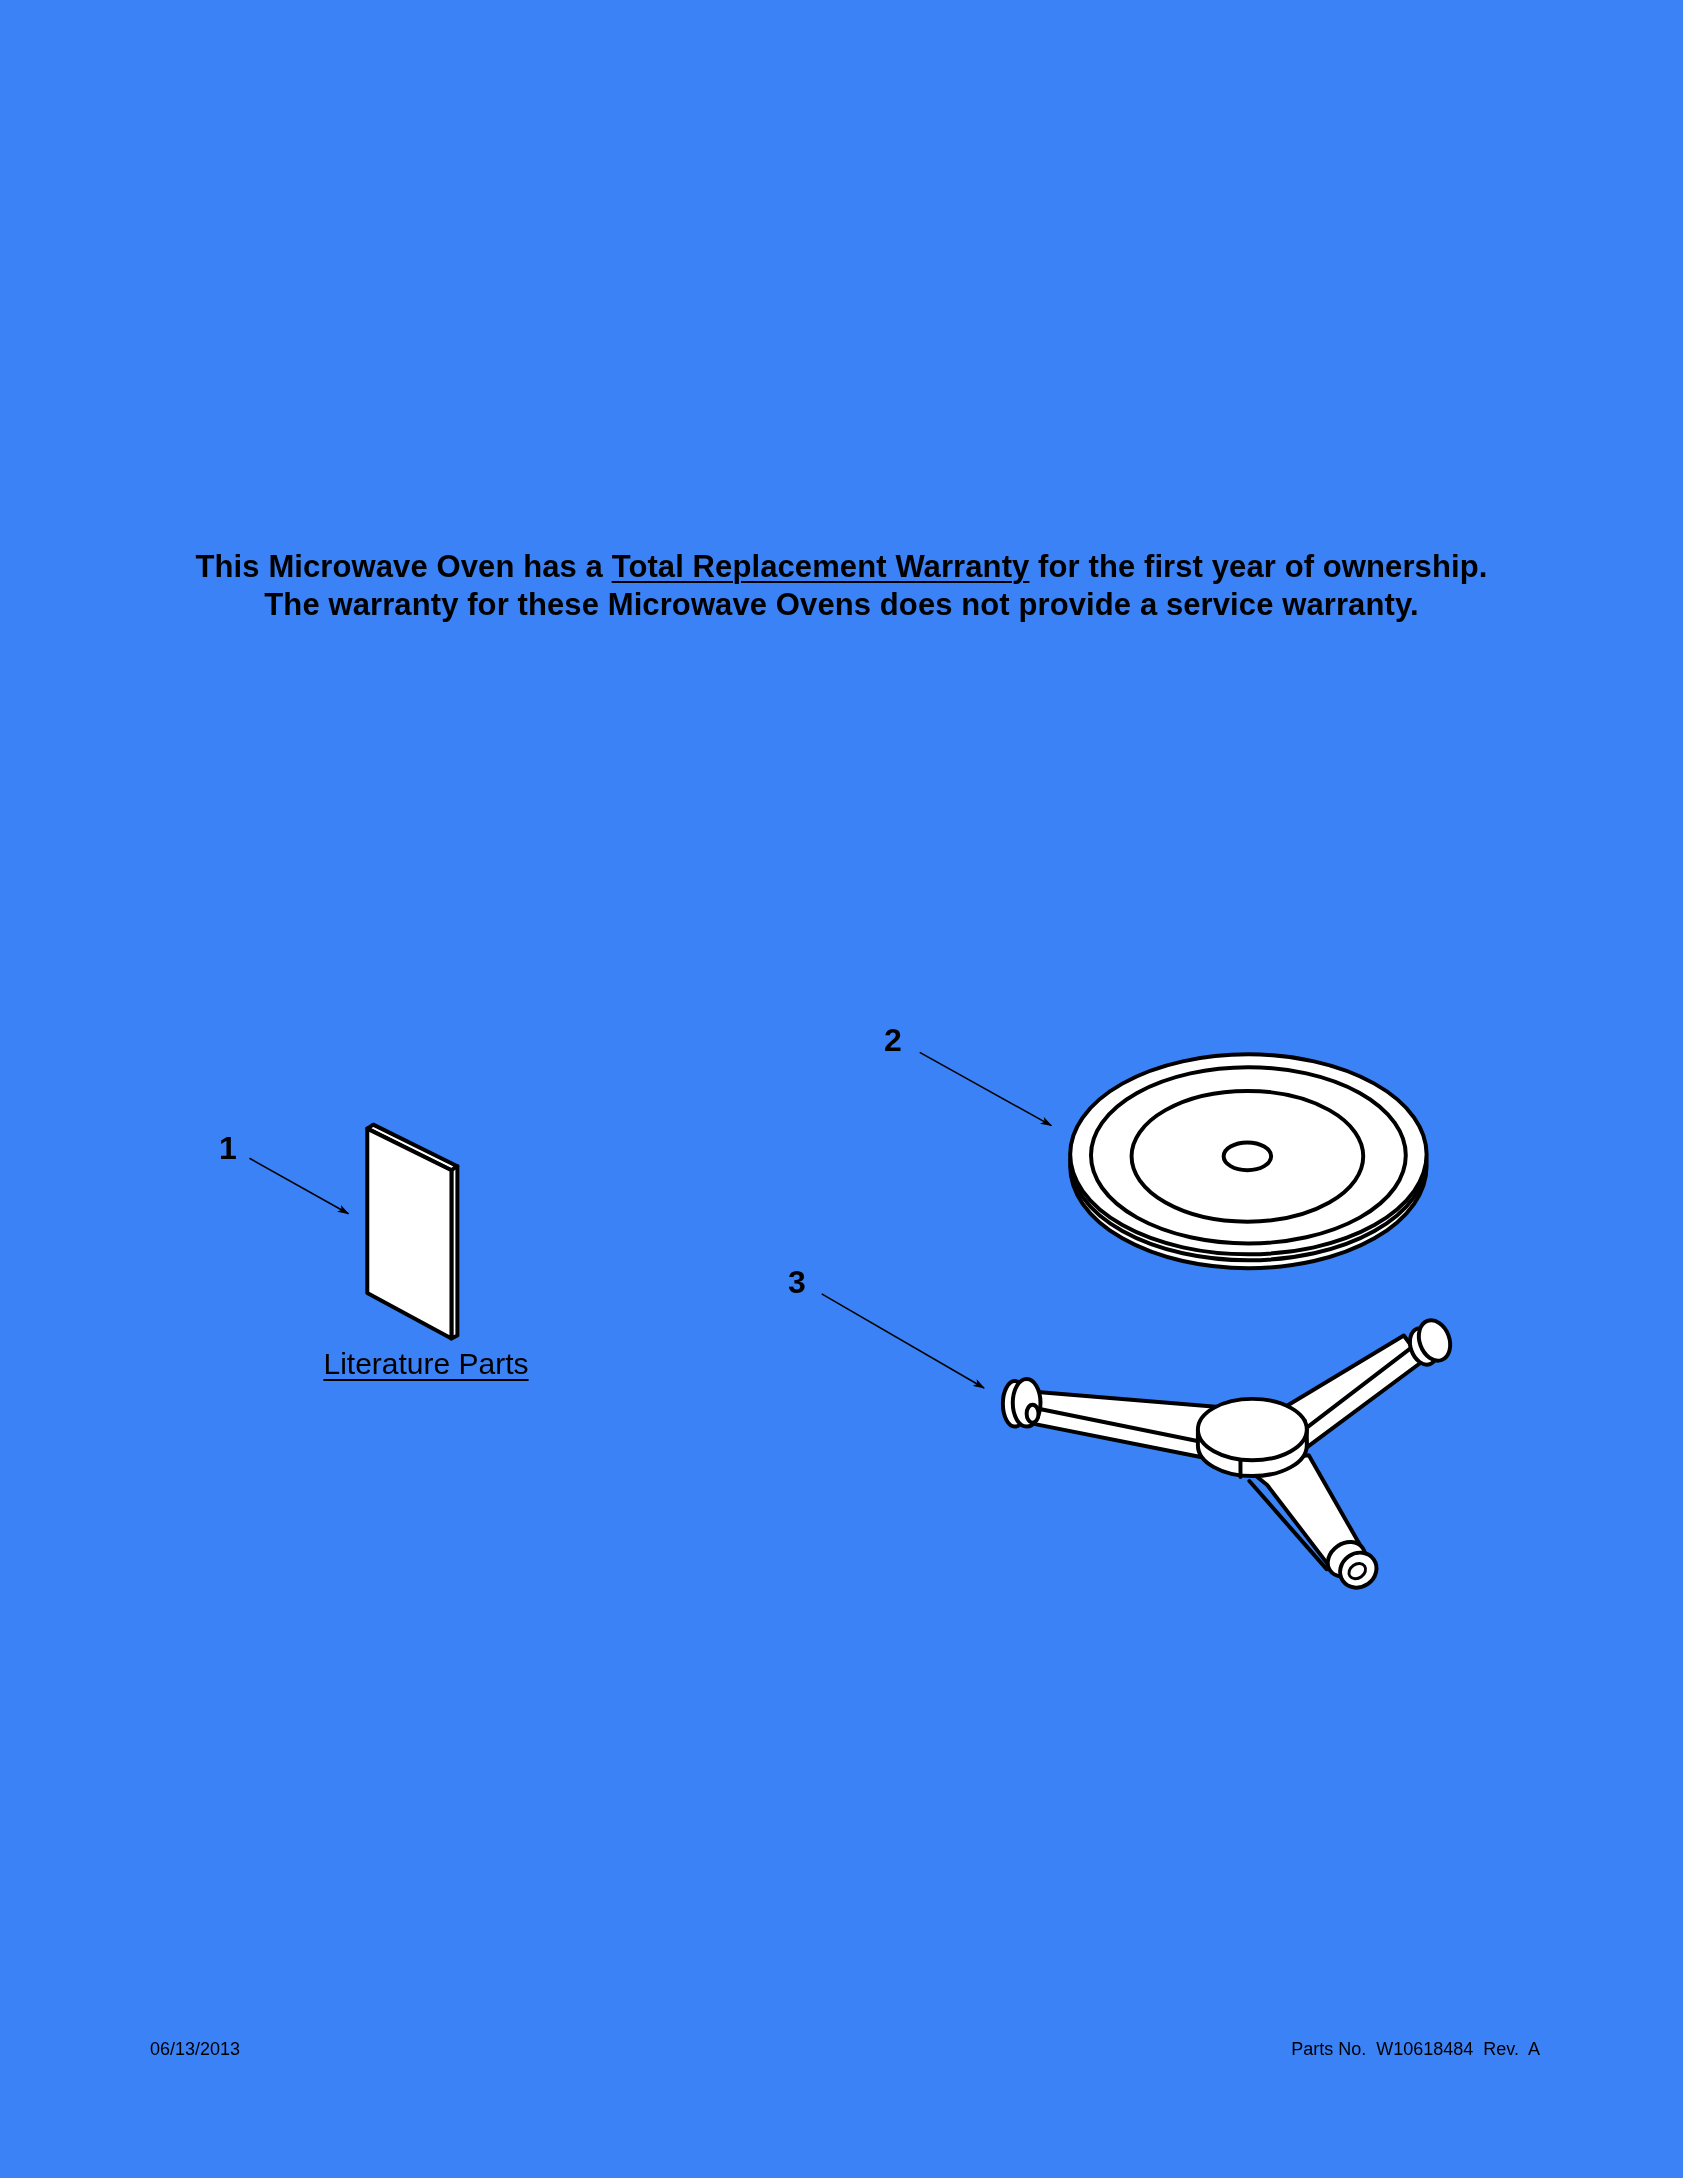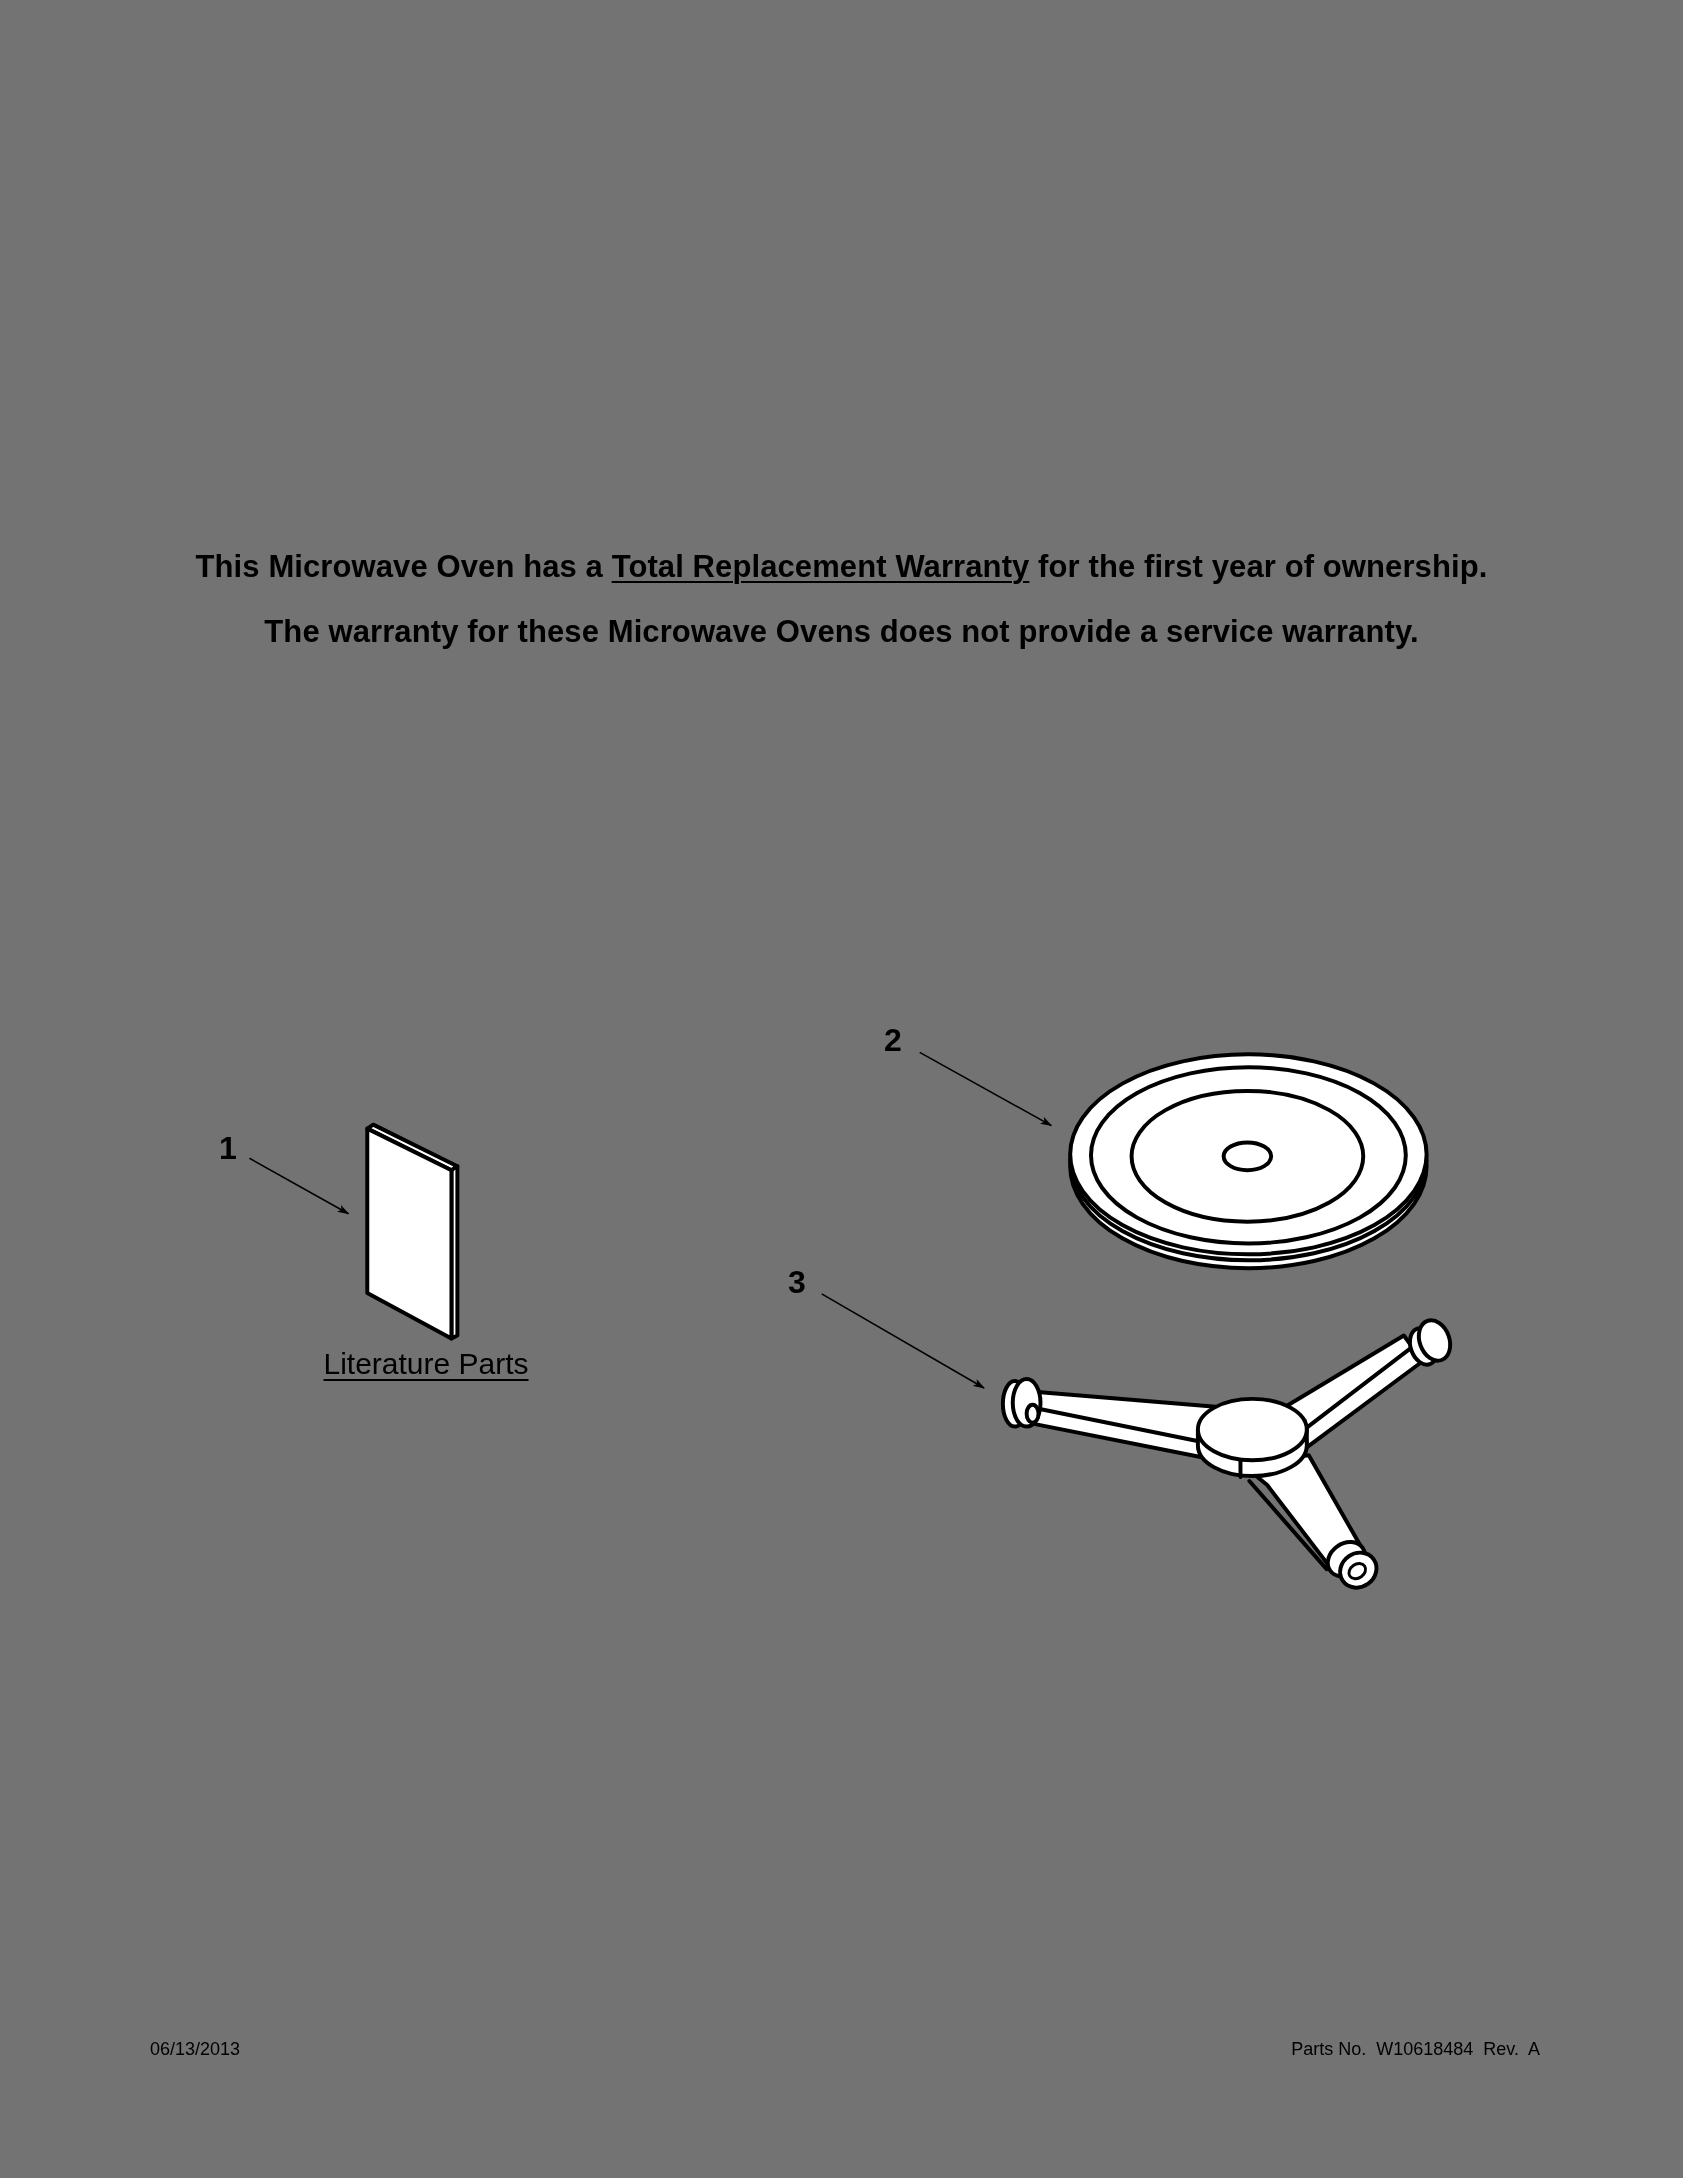--- a/index.html
+++ b/index.html
@@ -1,26 +1,26 @@
 <!DOCTYPE html>
 <html><head>
   <meta charset="utf-8">
   <style>
     html, body { margin: 0; padding: 0; background: #ffffff; }
     body { width: 1683px; height: 2178px; position: relative; overflow: hidden; }
-    .page { position: absolute; left: 0; top: 0; width: 1683px; height: 2178px; background: #737373; }
+    .page { position: absolute; left: 0; top: 0; width: 1683px; height: 2178px; background: #3b82f6; }
     .notice {
       position: absolute; left: 0; width: 1683px; text-align: center;
       font-family: "Liberation Sans", sans-serif; font-weight: bold;
       font-size: 31px; color: #000000; line-height: 38px; white-space: nowrap;
       letter-spacing: 0.1px;
     }
     .notice u { text-decoration: underline; text-decoration-thickness: 2px; text-underline-offset: 4px; }
     .line1 { top: 548px; }
-    .line2 { top: 586px; margin-top: 27px; }
+    .line2 { top: 586px; }
     .line3 { top: 624px; }
     .line4 { top: 703px; }
     .callout {
       position: absolute; font-family: "Liberation Sans", sans-serif; font-weight: bold;
       font-size: 32px; color: #000; line-height: 32px;
     }
     .lit-label {
       position: absolute; left: 315px; top: 1346px; width: 222px; text-align: center;
       font-family: "Liberation Sans", sans-serif; font-weight: normal; font-size: 30px; line-height: 36px;
       color: #000; white-space: nowrap;

